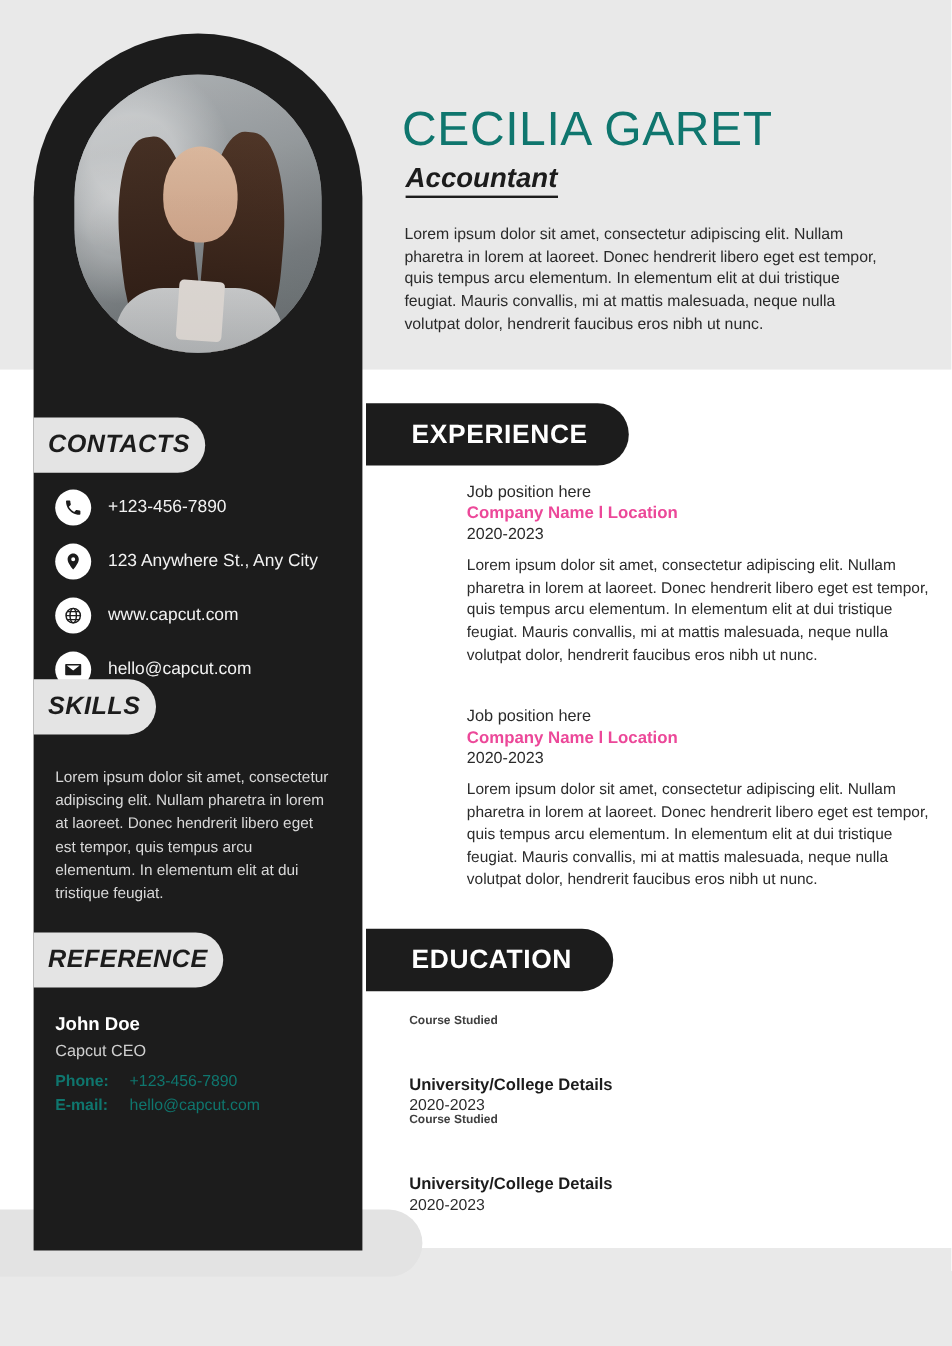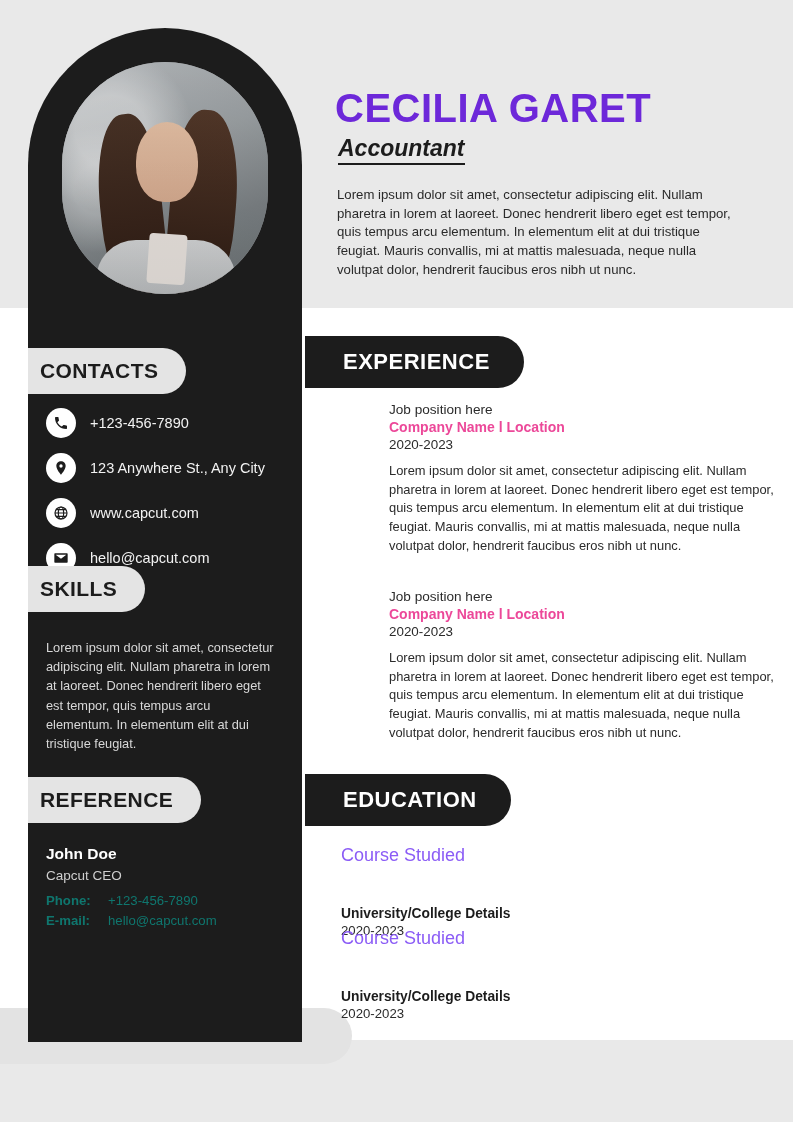--- a/index.html
+++ b/index.html
@@ -125,23 +125,23 @@
     inset: 0;
     background: linear-gradient(180deg, rgba(0,0,0,0.05) 0%, rgba(0,0,0,0.10) 100%);
   }
 
   
   .name {
     position: absolute;
     left: 335px;
     top: 88px;
     font-size: 40px;
-    font-weight: 700;
+    font-weight: 400;
     letter-spacing: 0.5px;
-    color: #6d28d9;
+    color: #0f766e;
     line-height: 1;
   }
   .role {
     position: absolute;
     left: 338px;
     top: 136px;
     font-size: 23px;
     font-style: italic;
     font-weight: 600;
     color: #1c1c1c;
@@ -168,21 +168,22 @@
     height: 46px;
     display: flex;
     align-items: center;
     padding-left: 0;
     font-size: 21px;
     font-weight: 700;
     letter-spacing: 0.4px;
   }
   .pill-light span {
     padding-left: 12px;
-    padding-right: 28px;
+    padding-right: 13px;
+    font-style: italic;
   }
 
   
   .pill-dark {
     position: absolute;
     background: #1c1c1c;
     color: #ffffff;
     border-radius: 0 28px 28px 0;
     height: 52px;
     display: flex;
@@ -284,23 +285,23 @@
     margin-bottom: 10px;
   }
   .job-desc {
     font-size: 12.9px;
     line-height: 1.45;
     color: #2b2b2b;
   }
 
   .edu-block { position: absolute; left: 341px; width: 396px; }
   .edu-course {
-    font-size: 18px;
-    font-weight: 400;
-    color: #8b5cf6;
+    font-size: 10px;
+    font-weight: 700;
+    color: #404040;
   }
   .edu-school {
     font-size: 13.8px;
     font-weight: 700;
     color: #1c1c1c;
     margin-top: 40px;
   }
   .edu-dates {
     font-size: 13.2px;
     color: #2b2b2b;

